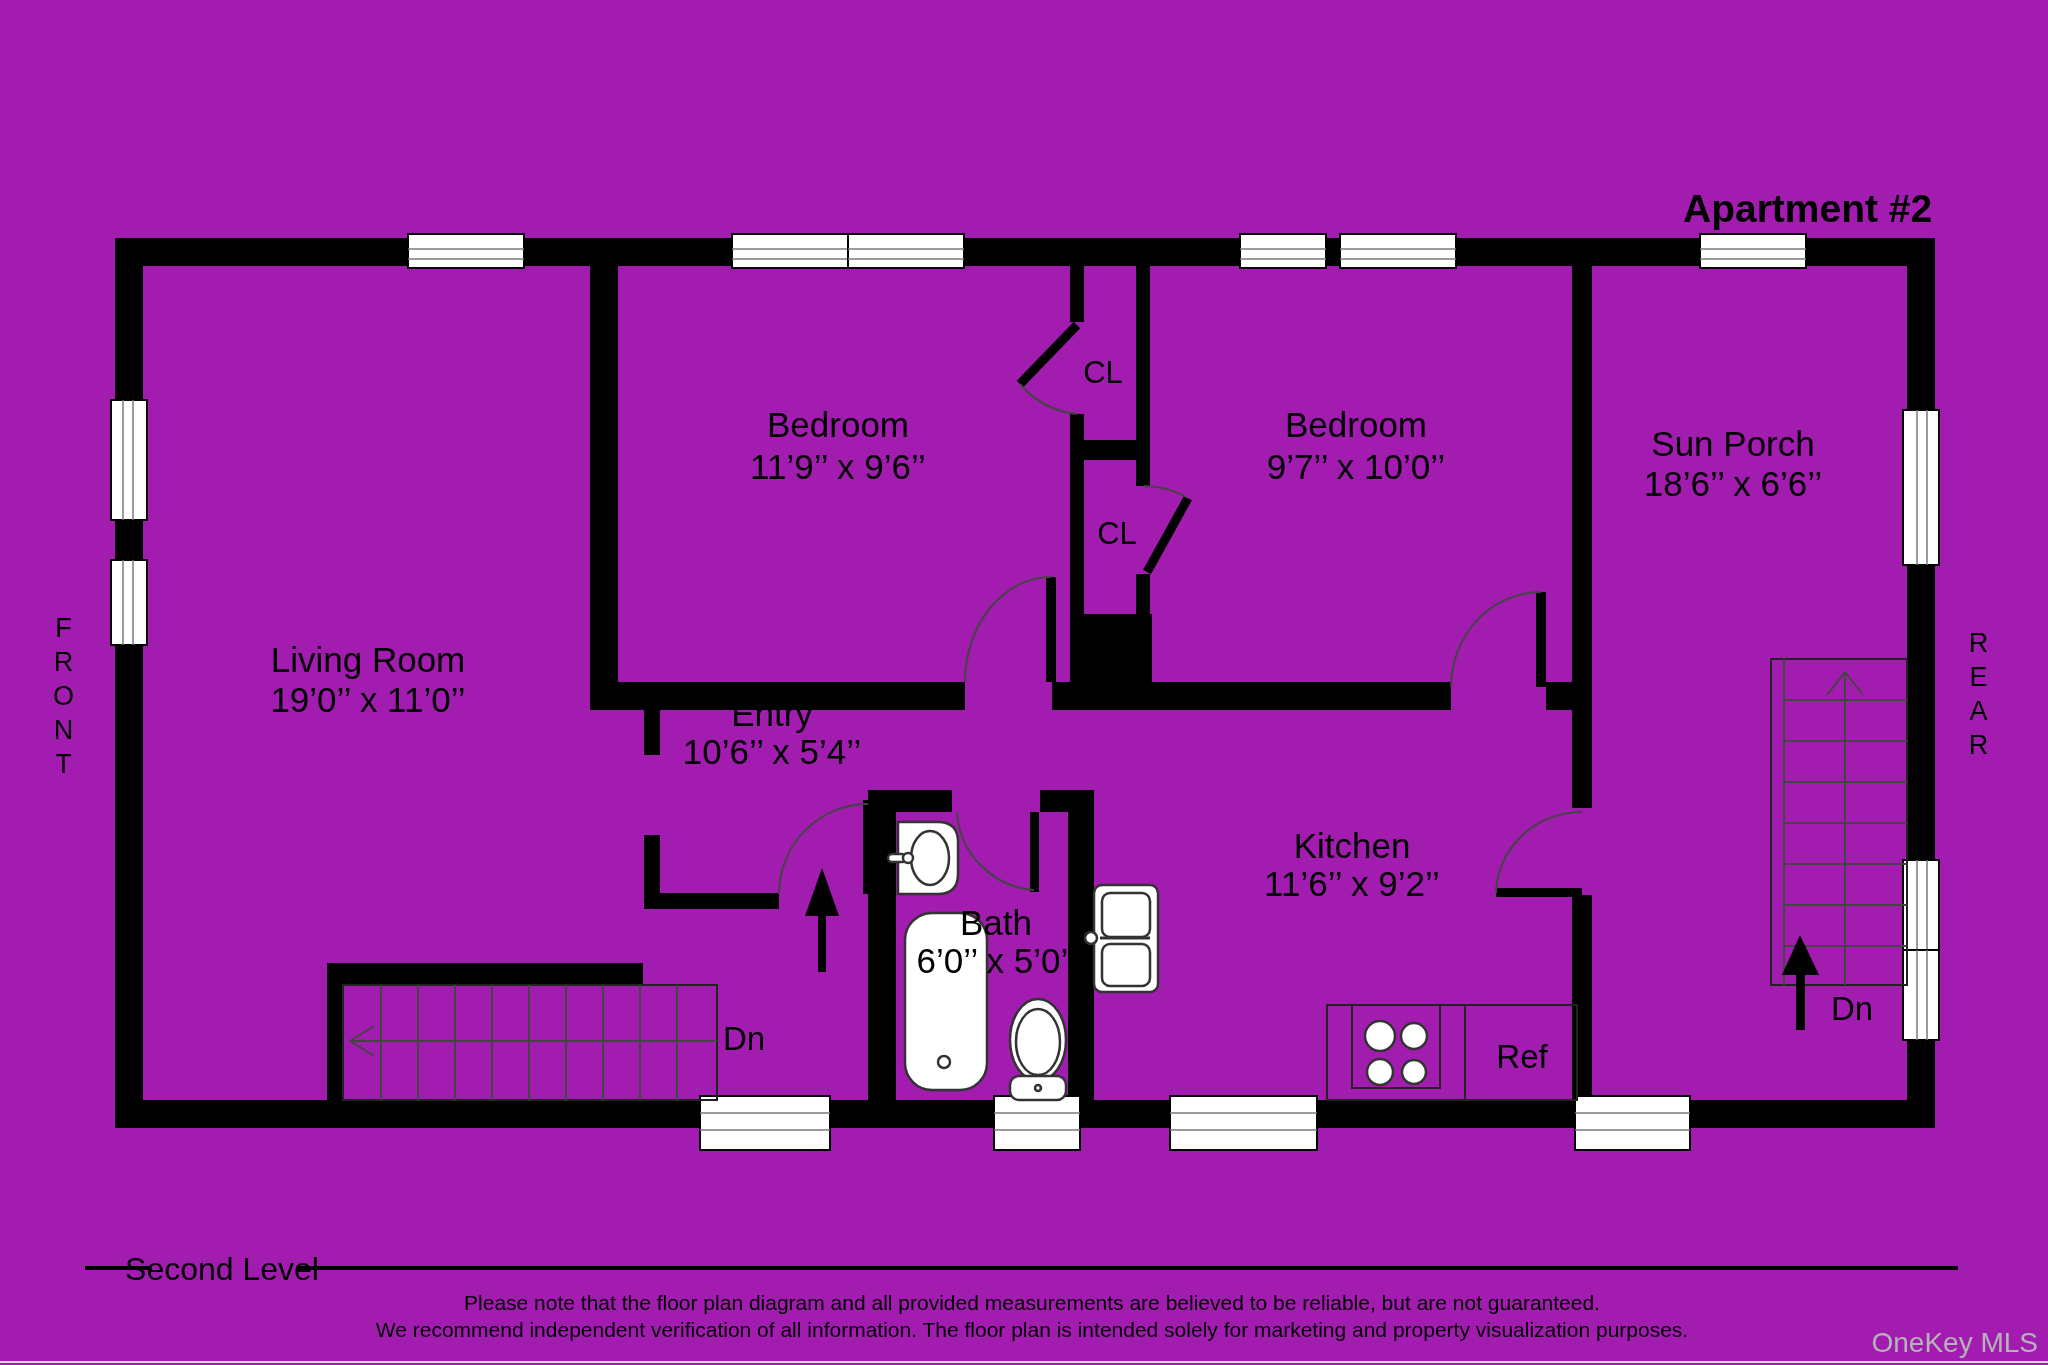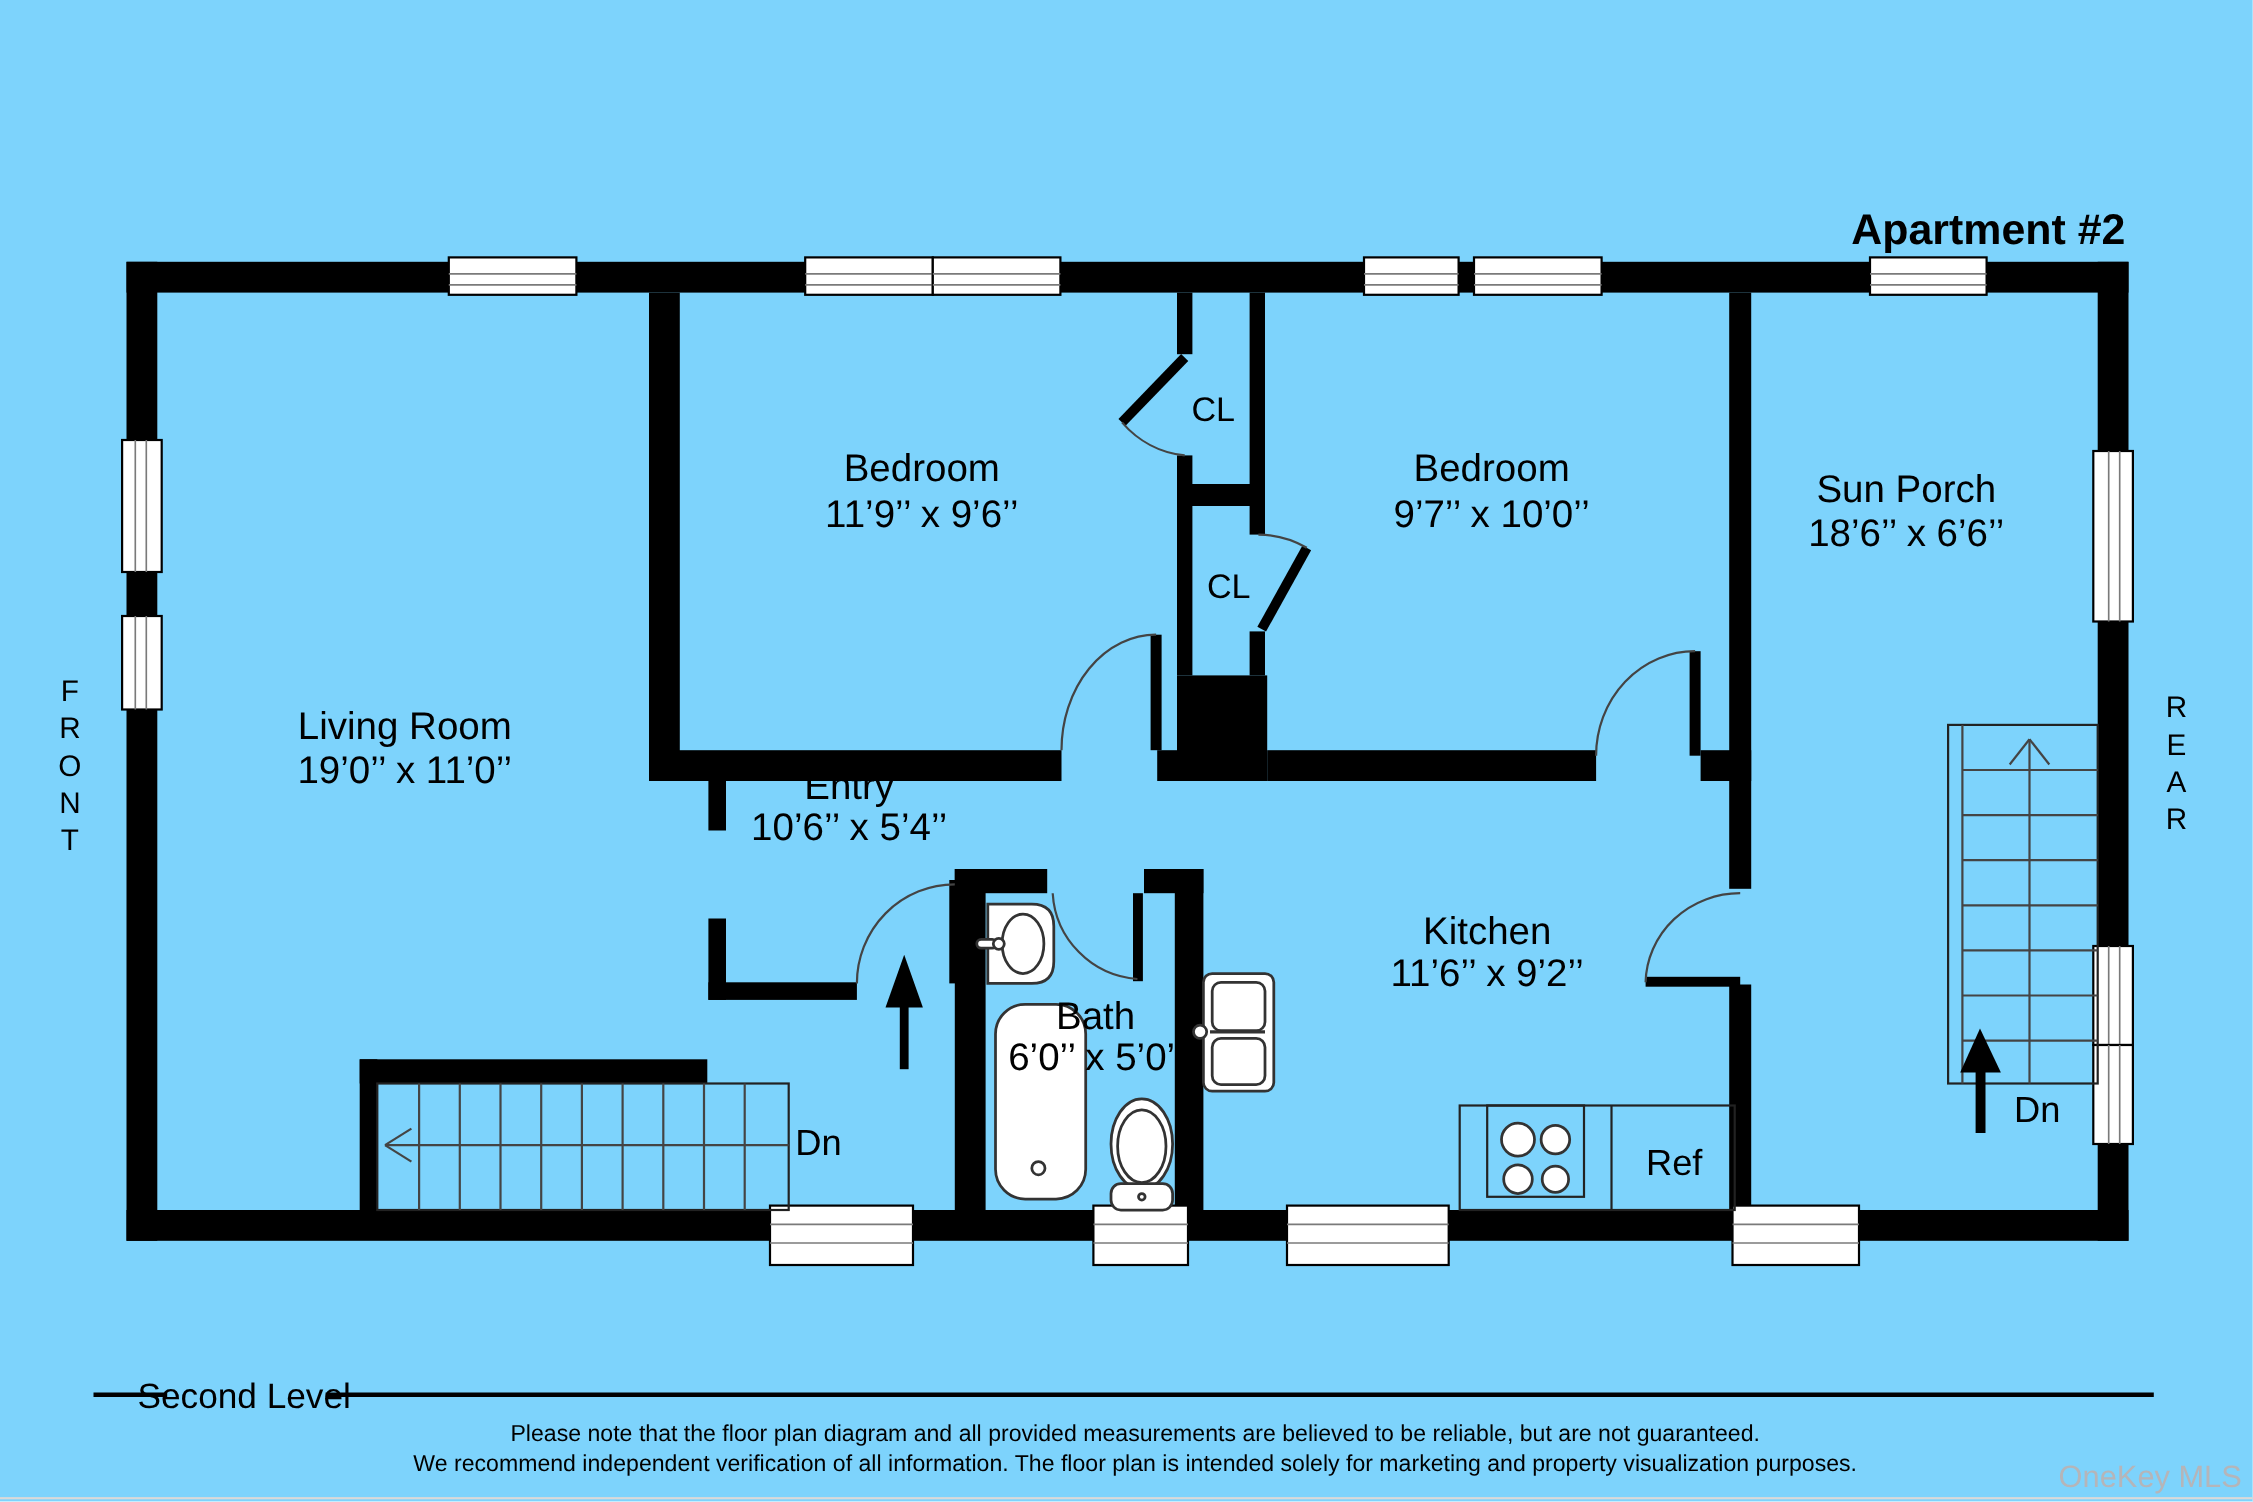--- a/index.html
+++ b/index.html
@@ -1,16 +1,16 @@
 <!DOCTYPE html>
 <html><head>
 <meta charset="utf-8">
 <style>
   html,body{margin:0;padding:0;background:#ffffff;}
-  .stage{position:relative;width:2048px;height:1365px;background:#7dd3fc;overflow:hidden;
+  .stage{position:relative;width:2048px;height:1365px;background:#a21caf;overflow:hidden;
          font-family:"Liberation Sans", sans-serif;}
   svg text{font-family:"Liberation Sans", sans-serif;fill:#000;}
   .app-title{font-size:39px;font-weight:bold;}
   .room-name{font-size:35px;text-anchor:middle;}
   .room-dims{font-size:35px;text-anchor:middle;}
   .cl-label{font-size:31px;text-anchor:middle;}
   .small-label{font-size:33px;text-anchor:middle;}
   .side-label{font-size:27px;text-anchor:middle;letter-spacing:1px;}
   .level-label{font-size:32px;text-anchor:middle;}
   .disclaimer{font-size:21px;text-anchor:middle;}

